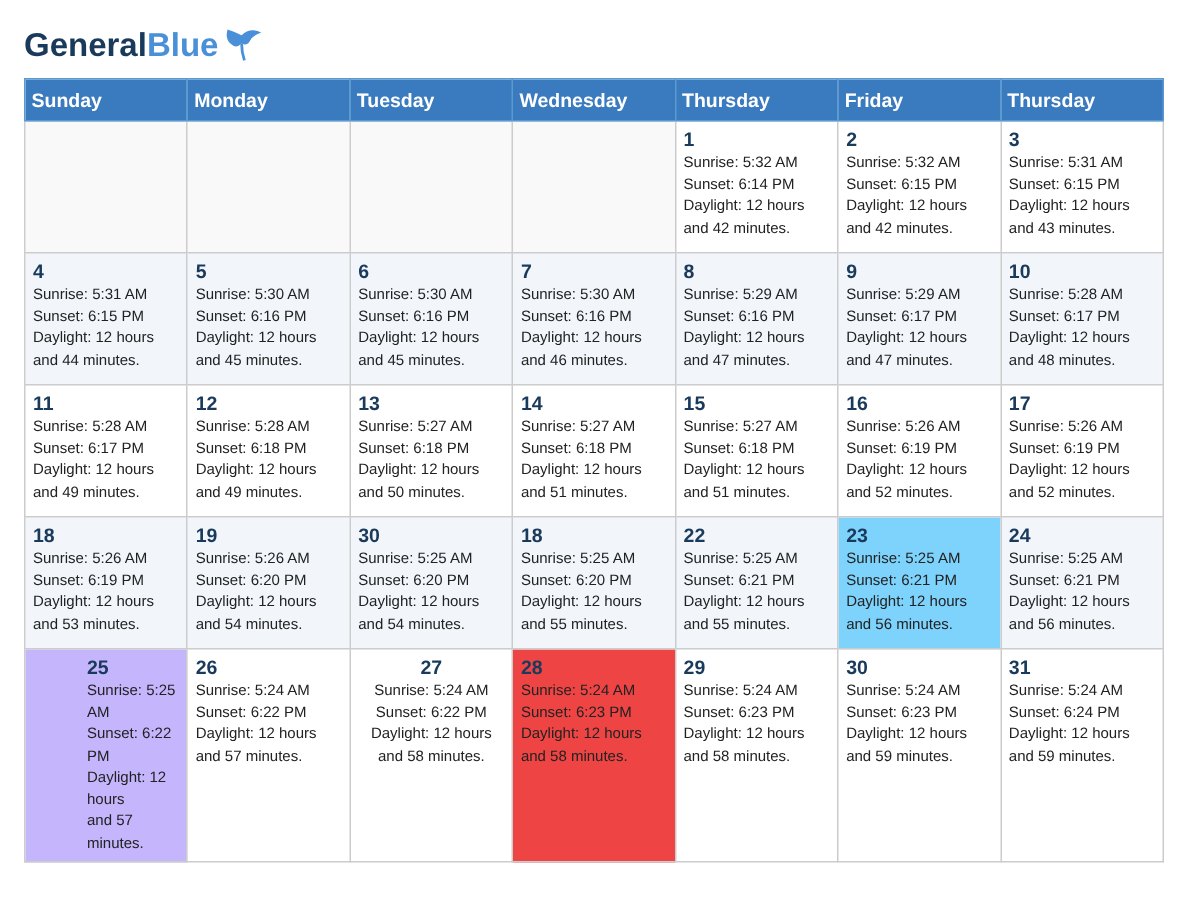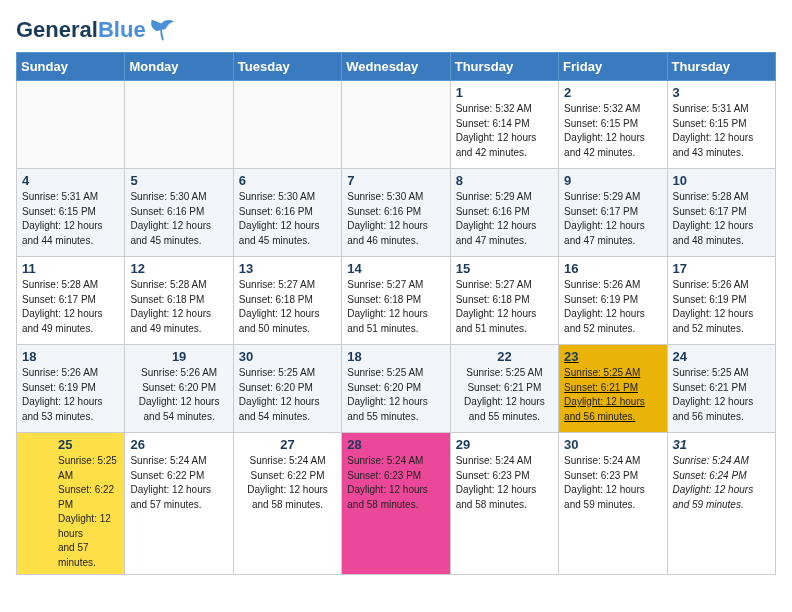--- a/index.html
+++ b/index.html
@@ -250,107 +250,107 @@
         </td>
       </tr>
       <tr>
         <td style="background: rgb(242, 246, 251);">
           <div class="day-number">18</div>
           <div class="day-info" style="white-space: pre-line;">Sunrise: 5:26 AM
 Sunset: 6:19 PM
 Daylight: 12 hours
 and 53 minutes.</div>
         </td>
-        <td style="background: rgb(242, 246, 251); text-align: center;">
+        <td style="background: rgb(242, 246, 251);">
           <div class="day-number">19</div>
           <div class="day-info" style="white-space: pre-line;">Sunrise: 5:26 AM
 Sunset: 6:20 PM
 Daylight: 12 hours
 and 54 minutes.</div>
         </td>
         <td style="background: rgb(242, 246, 251);">
           <div class="day-number">30</div>
           <div class="day-info" style="white-space: pre-line;">Sunrise: 5:25 AM
 Sunset: 6:20 PM
 Daylight: 12 hours
 and 54 minutes.</div>
         </td>
         <td style="background: rgb(242, 246, 251);">
           <div class="day-number">18</div>
           <div class="day-info" style="white-space: pre-line;">Sunrise: 5:25 AM
 Sunset: 6:20 PM
 Daylight: 12 hours
 and 55 minutes.</div>
         </td>
-        <td style="background: rgb(242, 246, 251); text-align: center;">
+        <td style="background: rgb(242, 246, 251);">
           <div class="day-number">22</div>
           <div class="day-info" style="white-space: pre-line;">Sunrise: 5:25 AM
 Sunset: 6:21 PM
 Daylight: 12 hours
 and 55 minutes.</div>
         </td>
-        <td style="background: #eab308; text-decoration: underline;">
+        <td style="background: #7dd3fc;">
           <div class="day-number">23</div>
           <div class="day-info" style="white-space: pre-line;">Sunrise: 5:25 AM
 Sunset: 6:21 PM
 Daylight: 12 hours
 and 56 minutes.</div>
         </td>
         <td style="background: rgb(242, 246, 251);">
           <div class="day-number">24</div>
           <div class="day-info" style="white-space: pre-line;">Sunrise: 5:25 AM
 Sunset: 6:21 PM
 Daylight: 12 hours
 and 56 minutes.</div>
         </td>
       </tr>
       <tr>
-        <td style="background: #fde047; padding-left: 41px;">
+        <td style="background: #c4b5fd; padding-left: 41px;">
           <div class="day-number">25</div>
           <div class="day-info" style="white-space: pre-line;">Sunrise: 5:25 AM
 Sunset: 6:22 PM
 Daylight: 12 hours
 and 57 minutes.</div>
         </td>
         <td style="background: rgb(255, 255, 255);">
           <div class="day-number">26</div>
           <div class="day-info" style="white-space: pre-line;">Sunrise: 5:24 AM
 Sunset: 6:22 PM
 Daylight: 12 hours
 and 57 minutes.</div>
         </td>
         <td style="background: rgb(255, 255, 255); text-align: center;">
           <div class="day-number">27</div>
           <div class="day-info" style="white-space: pre-line;">Sunrise: 5:24 AM
 Sunset: 6:22 PM
 Daylight: 12 hours
 and 58 minutes.</div>
         </td>
-        <td style="background: #ec4899;">
+        <td style="background: #ef4444;">
           <div class="day-number">28</div>
           <div class="day-info" style="white-space: pre-line;">Sunrise: 5:24 AM
 Sunset: 6:23 PM
 Daylight: 12 hours
 and 58 minutes.</div>
         </td>
         <td style="background: rgb(255, 255, 255);">
           <div class="day-number">29</div>
           <div class="day-info" style="white-space: pre-line;">Sunrise: 5:24 AM
 Sunset: 6:23 PM
 Daylight: 12 hours
 and 58 minutes.</div>
         </td>
         <td style="background: rgb(255, 255, 255);">
           <div class="day-number">30</div>
           <div class="day-info" style="white-space: pre-line;">Sunrise: 5:24 AM
 Sunset: 6:23 PM
 Daylight: 12 hours
 and 59 minutes.</div>
         </td>
-        <td style="background: rgb(255, 255, 255); font-style: italic;">
+        <td style="background: rgb(255, 255, 255);">
           <div class="day-number">31</div>
           <div class="day-info" style="white-space: pre-line;">Sunrise: 5:24 AM
 Sunset: 6:24 PM
 Daylight: 12 hours
 and 59 minutes.</div>
         </td>
       </tr>
     </tbody>
 </table>
 

